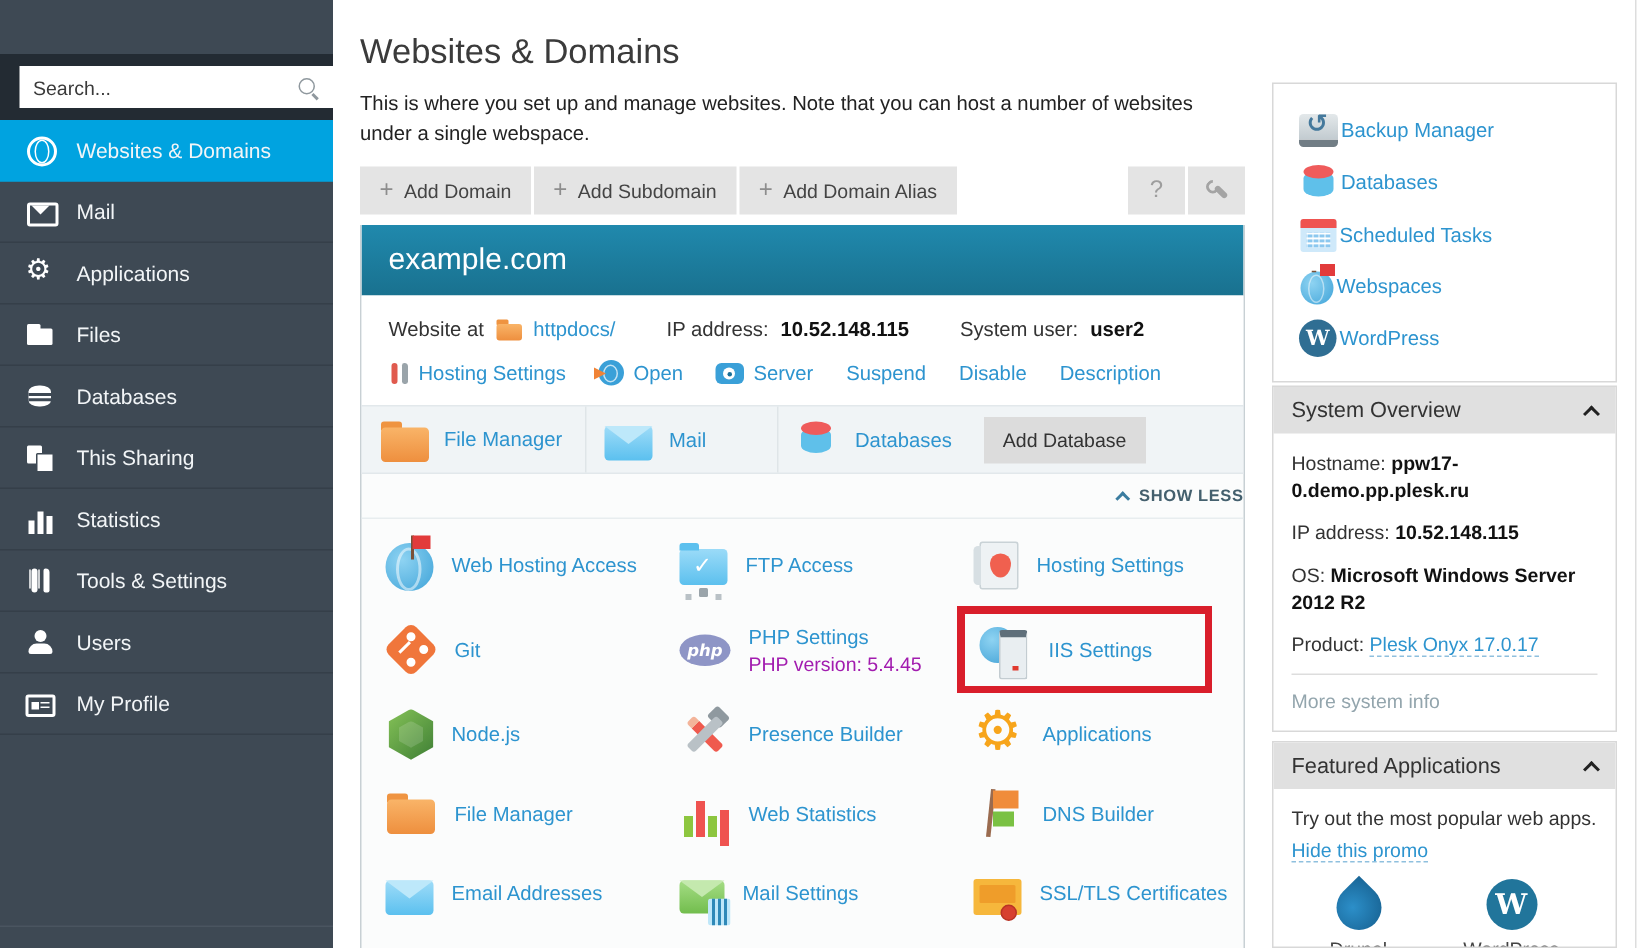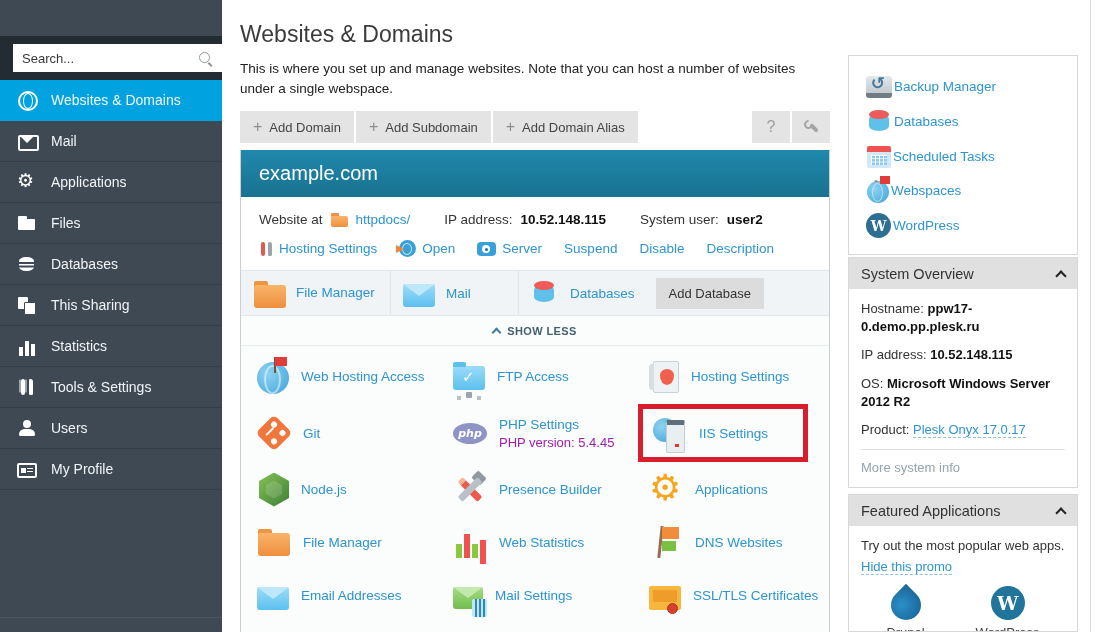--- a/index.html
+++ b/index.html
@@ -135,21 +135,21 @@
     border-bottom:1px solid #e2e8eb; }
   .shortcut-col { display:flex; align-items:center; gap:11px; padding:6px 12px;
     border-right:1px solid #dfe5e8; font-size:13.5px; min-height:44px; }
   .shortcut-col:nth-child(1) { width:150px; }
   .shortcut-col:nth-child(2) { width:128px; }
   .shortcut-col:nth-child(3) { flex:1; border-right:none; }
   .btn-sm { background:#dcdcdc; border:none; color:#333; font-size:13px; padding:8px 13px;
     cursor:pointer; margin-left:10px; font-family:"Liberation Sans","DejaVu Sans",sans-serif; }
   .wrap2 { line-height:1.25; }
 
-  .show-less { height:30px; display:flex; align-items:center; justify-content:center; gap:7px;
+  .show-less { height:30px; display:flex; align-items:center; justify-content:flex-end; gap:7px;
     font-size:11px; font-weight:700; color:#44606e; letter-spacing:.4px;
     border-bottom:1px solid #e8edef; cursor:pointer; }
   .caret-up { width:7px; height:7px; border-left:2px solid #3b7da0; border-top:2px solid #3b7da0;
     transform:rotate(45deg); margin-top:3px; }
 
   .features { display:grid; grid-template-columns:196px 196px 1fr; padding:4px 0 0 14px; }
   .feature { display:flex; align-items:center; gap:12px; padding:8px 2px; min-height:53px; }
   .f-label { color:#2d94cf; font-size:13.5px; cursor:pointer; }
   .f-col { display:flex; flex-direction:column; gap:3px; }
   .f-sub { font-size:13px; color:#a21caf; }
@@ -512,21 +512,21 @@
       <span class="f-label">File Manager</span>
     </div>
     <div class="feature">
       <span class="fi fi-stats"></span>
       <span class="f-label">Web Statistics</span>
     </div>
     <div class="feature">
       <span class="fi fi-dns">
           <span class="p"></span>
         </span>
-      <span class="f-label">DNS Websites</span>
+      <span class="f-label">DNS Builder</span>
     </div>
 
     <div class="feature">
       <span class="fi fi-mailblue"></span>
       <span class="f-label">Email Addresses</span>
     </div>
     <div class="feature">
       <span class="fi fi-mailset">
           <span class="p"></span>
         </span>

